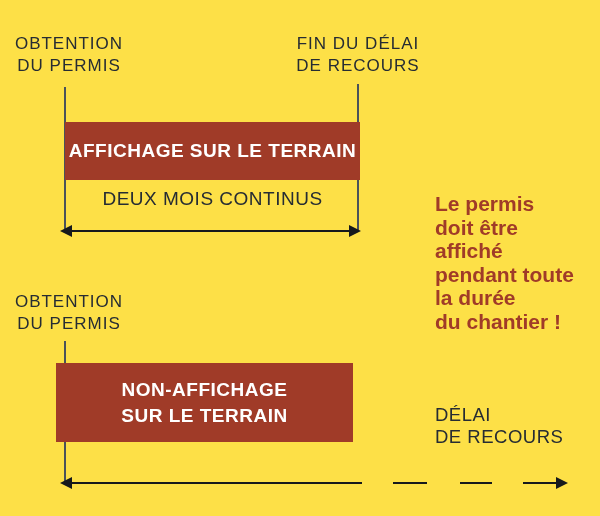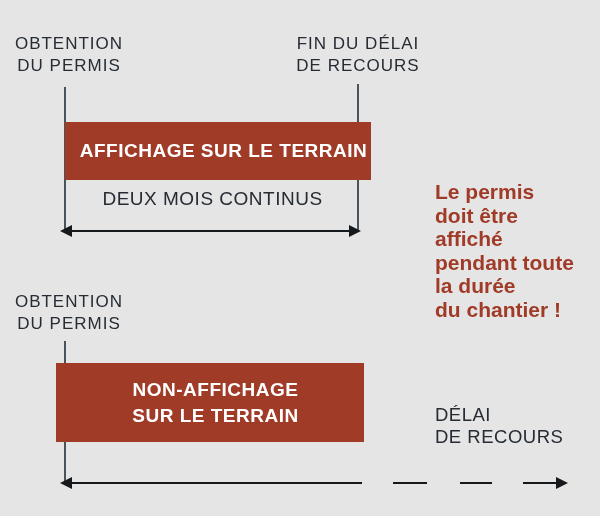--- a/index.html
+++ b/index.html
@@ -1,19 +1,19 @@
 <!DOCTYPE html>
 <html><head>
 <meta charset="utf-8">
 <style>
   html,body{margin:0;padding:0;}
   #stage{
     position:relative;
     width:600px;height:516px;
-    background:#e5e5e5;
+    background:#fde047;
     font-family:"Liberation Sans", sans-serif;
     overflow:hidden;
   }
   .lbl{
     position:absolute;
     color:#262c33;
     font-size:17px;
     letter-spacing:1px;
     line-height:22px;
     text-align:center;
@@ -31,34 +31,33 @@
     flex-direction:column;
     align-items:center;
     justify-content:center;
     color:#ffffff;
     font-weight:bold;
     font-size:19px;
     letter-spacing:0.5px;
     text-align:center;
     line-height:26px;
     white-space:nowrap;
-    padding-left:11px;
   }
   .duration{
     position:absolute;
     left:65px;top:188px;width:295px;
     text-align:center;
     color:#262c33;
     font-size:19px;
     letter-spacing:0.5px;
     white-space:nowrap;
   }
   .callout{
     position:absolute;
-    left:435px;top:180px;
+    left:435px;top:192px;
     color:#a03b28;
     font-weight:bold;
     font-size:21px;
     line-height:23.5px;
     white-space:nowrap;
   }
   .side-label{
     position:absolute;
     left:435px;top:384px;
     color:#262c33;

